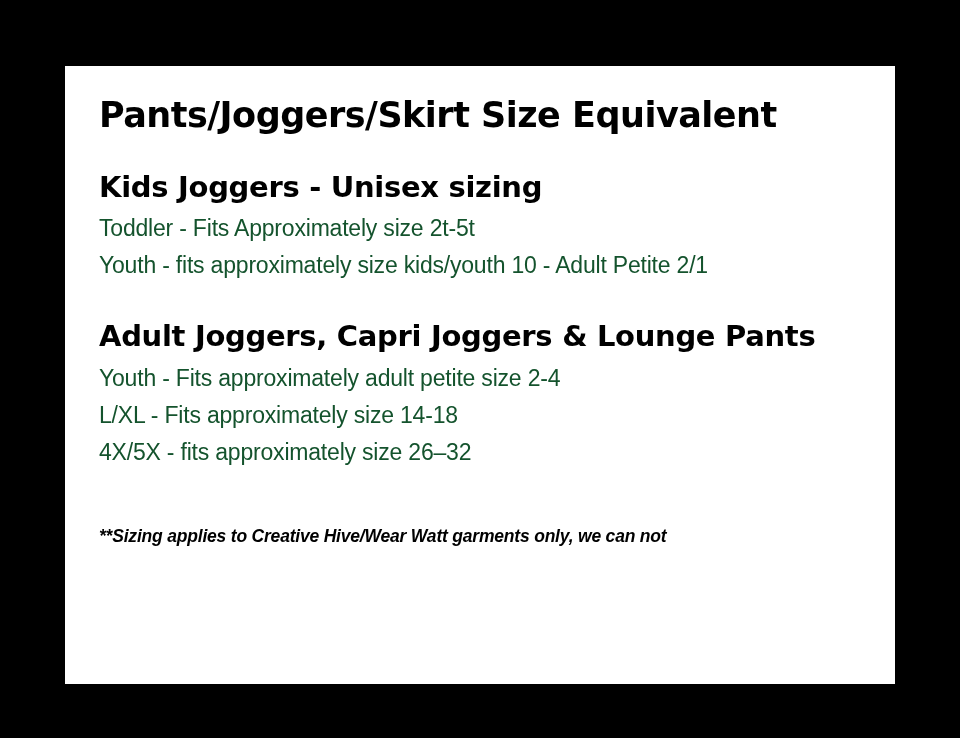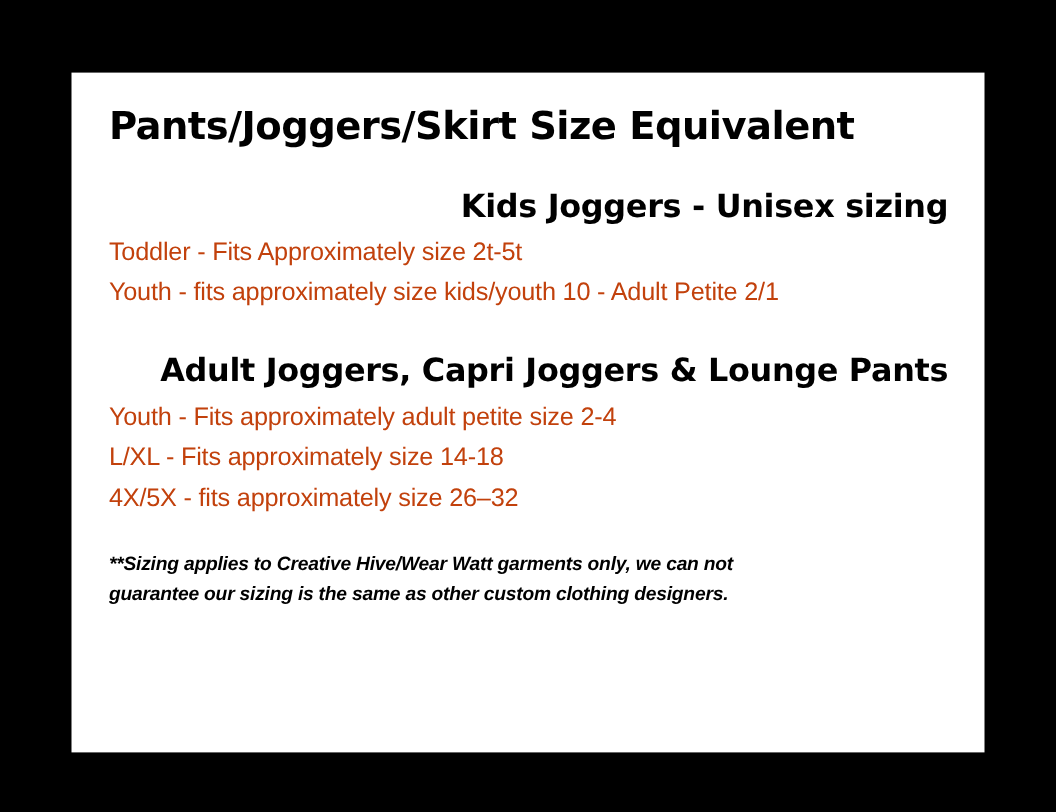--- a/index.html
+++ b/index.html
@@ -15,21 +15,21 @@
   }
   .page {
     position: absolute;
     left: 65px;
     top: 66px;
     width: 830px;
     height: 618px;
     background: #ffffff;
   }
   .inner {
-    padding: 30px 33px 0 34px;
+    padding: 30px 52px 0 34px;
     box-sizing: border-box;
   }
   .title {
     font-family: "DejaVu Sans", sans-serif;
     font-weight: bold;
     font-size: 35px;
     letter-spacing: -0.5px;
     color: #000000;
     margin: 0 0 0 0;
     line-height: 1.1;
@@ -38,32 +38,31 @@
     margin-top: 36px;
   }
   .section-heading {
     font-family: "DejaVu Sans", sans-serif;
     font-weight: bold;
     font-size: 29px;
     letter-spacing: -0.3px;
     color: #000000;
     line-height: 1.15;
     margin: 0 0 6px 0;
-    text-align: right;
   }
   .line {
     font-family: "Liberation Sans", sans-serif;
     font-size: 23px;
-    color: #c2410c;
+    color: #14532d;
     line-height: 1.62;
     letter-spacing: -0.2px;
     white-space: nowrap;
   }
   .footnote {
-    margin-top: 28px;
+    margin-top: 52px;
     font-family: "Liberation Sans", sans-serif;
     font-style: italic;
     font-weight: bold;
     font-size: 17.5px;
     line-height: 1.5;
     color: #000000;
     letter-spacing: -0.2px;
   }
   .footnote div {
     white-space: nowrap;
@@ -85,17 +84,16 @@
 
     <div class="section">
       <div class="section-heading">Adult Joggers, Capri Joggers &amp; Lounge Pants</div>
       <div class="line">Youth - Fits approximately adult petite size 2-4</div>
       <div class="line">L/XL - Fits approximately size 14-18</div>
       <div class="line">4X/5X - fits approximately size 26–32</div>
     </div>
 
     <div class="footnote">
       <div>**Sizing applies to Creative Hive/Wear Watt garments only, we can not</div>
-      <div>guarantee our sizing is the same as other custom clothing designers.</div>
     </div>
 
   </div>
 </div>
 
 </body></html>

